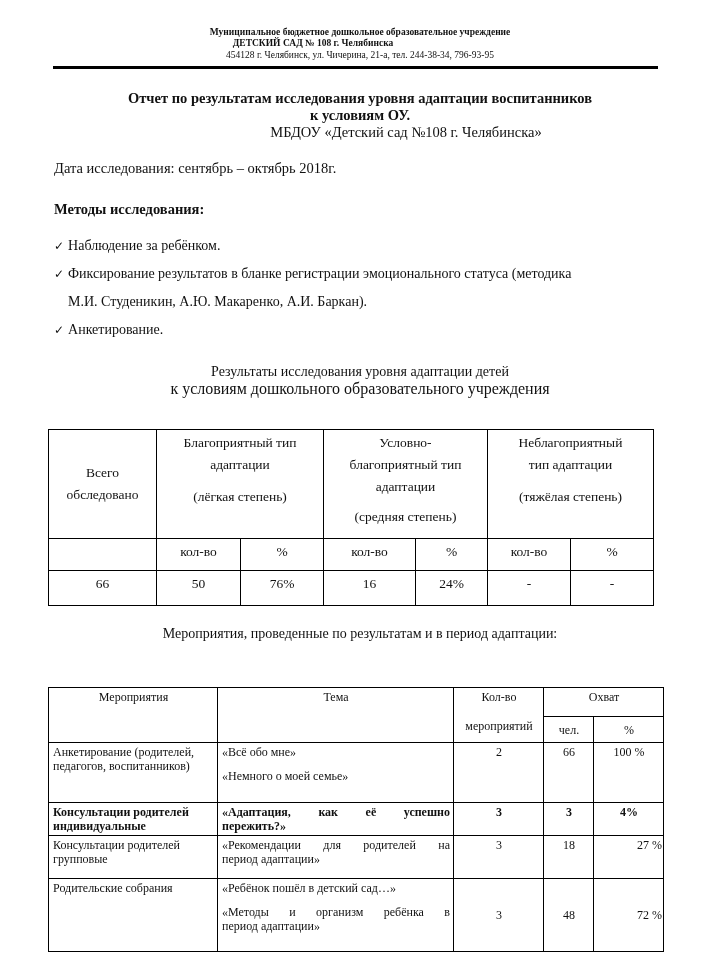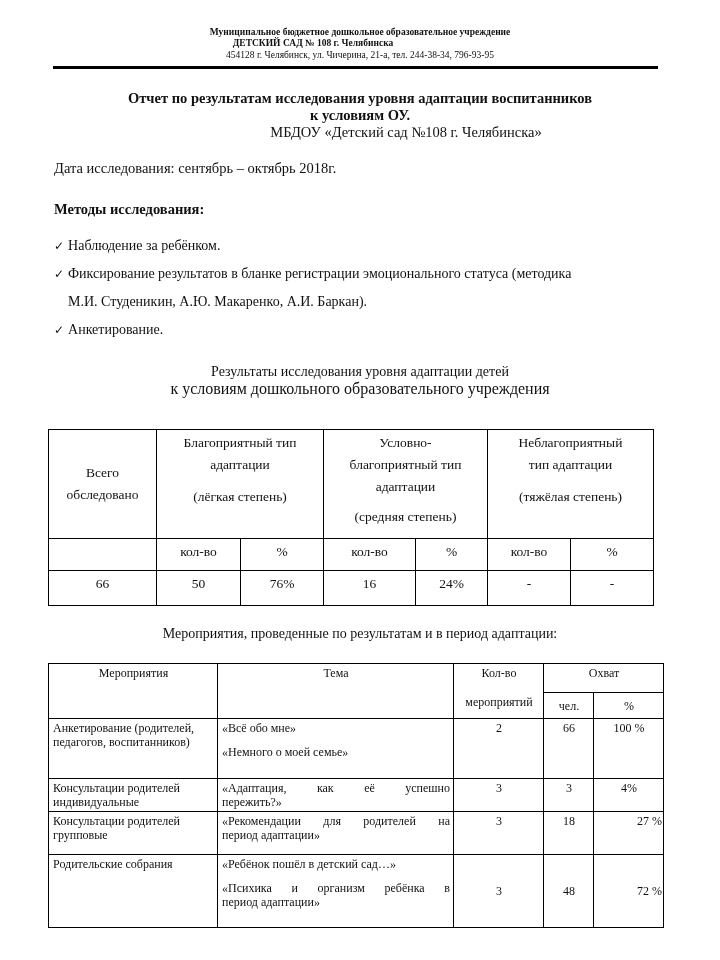--- a/index.html
+++ b/index.html
@@ -22,21 +22,21 @@
   .cap1 { left:0; width:720px; top:363px; font-size:14px; line-height:17px; }
   .cap2 { left:0; width:720px; top:380px; font-size:16px; line-height:17px;text-align:center; }
   .cap3 { left:0; width:720px; top:625px; font-size:14px; line-height:17px; }
   table { border-collapse:collapse; position:absolute; }
   td { border:1.3px solid #000; padding:0; vertical-align:top; }
   .t1 { left:48px; top:429px; font-size:13.5px; line-height:22px; }
   .t1 td { text-align:center;margin-top:16px; }
   .t1 .hcell { padding-top:2px; }
   .t1 .gap { display:block; height:10px; }
   .t1 .mid { vertical-align:middle; }
-  .t2 { left:48px; top:663px; font-size:12px; line-height:14px; }
+  .t2 { left:48px; top:687px; font-size:12px; line-height:14px; }
   .t2 td { padding:2px 3px 2px 4px; }
   .t2 .c { text-align:center; }
   .t2 .r { text-align:right; padding-right:1px; }
   .t2 .just { text-align:justify; text-align-last:justify; }
   .t2 .gapp { display:block; height:10px; }
 </style>
 </head>
 <body>
 
 <div class="abs center hdr1">Муниципальное бюджетное дошкольное образовательное учреждение</div>
@@ -151,21 +151,21 @@
     <td>Анкетирование (родителей, педагогов, воспитанников)</td>
     <td>
       <div>«Всё обо мне»</div>
       <span class="gapp"></span>
       <div>«Немного о моей семье»</div>
     </td>
     <td class="c">2</td>
     <td class="c">66</td>
     <td class="c">100 %</td>
   </tr>
-  <tr style="height:28px;">
+  <tr style="height:28px;font-weight:bold;">
     <td>Консультации родителей индивидуальные</td>
     <td>
       <div class="just">«Адаптация, как её успешно</div>
       <div>пережить?»</div>
     </td>
     <td class="c">3</td>
     <td class="c">3</td>
     <td class="c">4%</td>
   </tr>
   <tr style="height:43px;">
@@ -176,21 +176,21 @@
     </td>
     <td class="c">3</td>
     <td class="c">18</td>
     <td class="r">27 %</td>
   </tr>
   <tr style="height:73px;">
     <td>Родительские собрания</td>
     <td>
       <div>«Ребёнок пошёл в детский сад…»</div>
       <span class="gapp"></span>
-      <div class="just">«Психика и организм ребёнка в</div>
+      <div class="just">«Методы и организм ребёнка в</div>
       <div>период адаптации»</div>
     </td>
     <td class="c" style="vertical-align:middle">3</td>
     <td class="c" style="vertical-align:middle">48</td>
     <td class="r" style="vertical-align:middle">72 %</td>
   </tr>
 </tbody>
   </table>
 
 </body></html>

